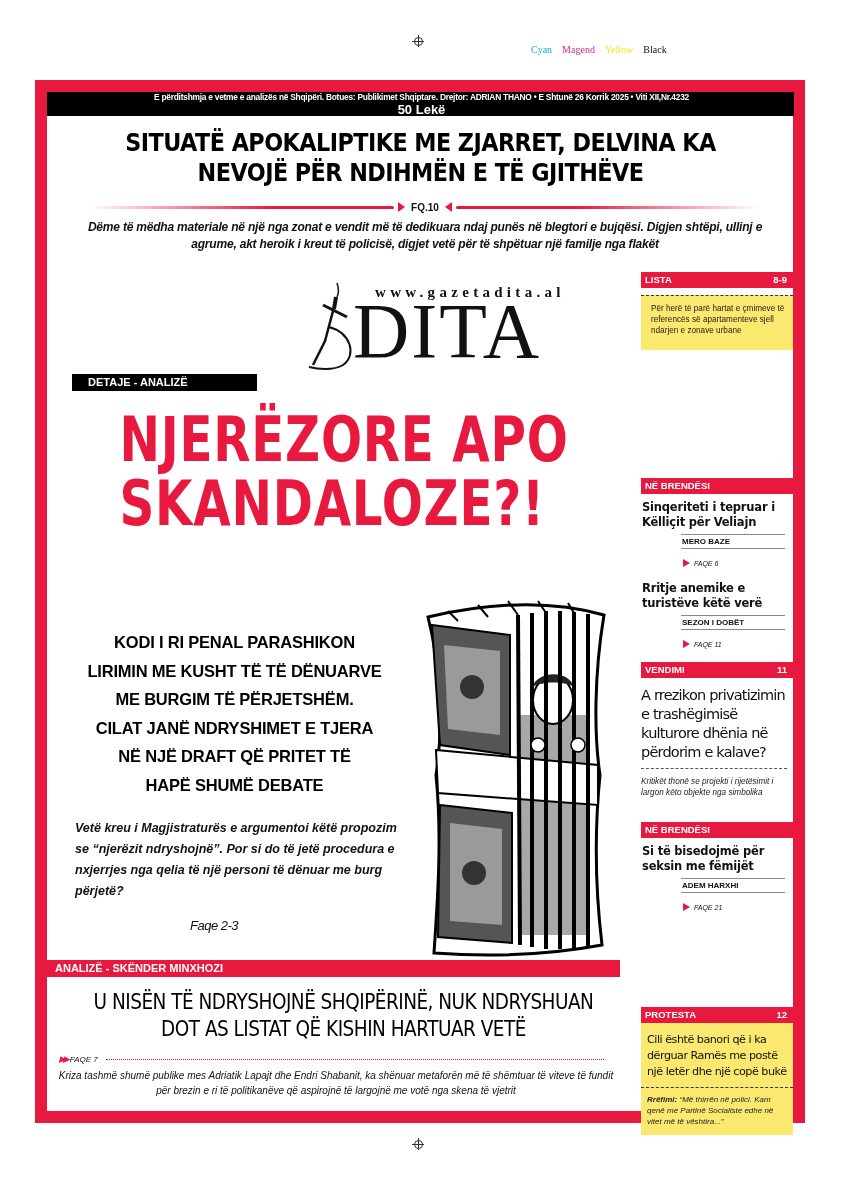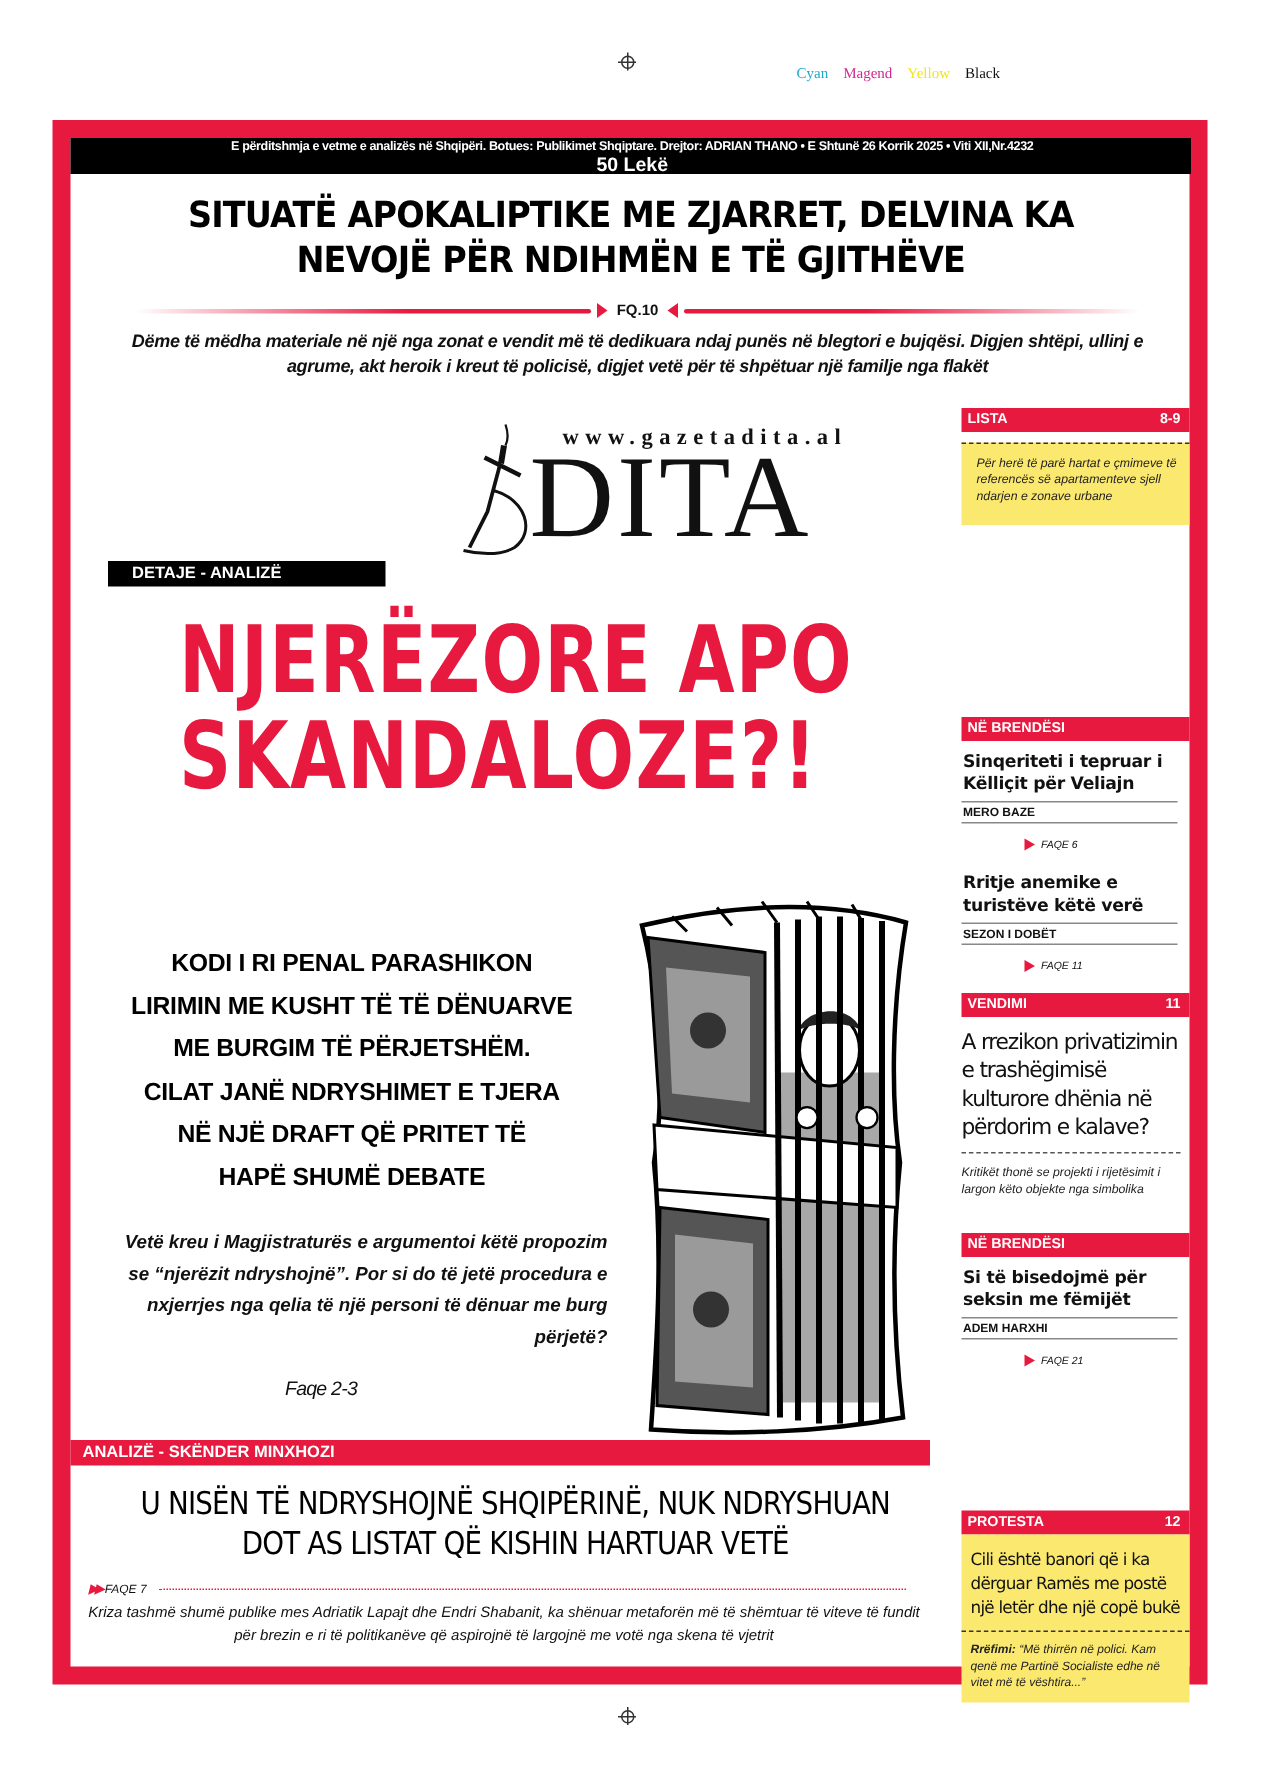--- a/index.html
+++ b/index.html
@@ -41,45 +41,45 @@
   .logo .url { position:absolute; left:72px; top:3px; font-family:"Liberation Serif", serif; font-size:15px; letter-spacing:4.3px; color:#111; font-weight:bold; }
   .logo .word { position:absolute; left:50px; top:10px; font-family:"Liberation Serif", serif; font-size:78px; line-height:80px; letter-spacing:2px; color:#111; }
   .logo svg { position:absolute; left:0; top:0; }
 
   .kicker-black { position:absolute; left:72px; top:374px; width:185px; height:17px; background:#000; color:#fff; font-size:11px; font-weight:bold; line-height:17px; padding-left:16px; box-sizing:border-box; }
 
   .main-headline { position:absolute; left:60px; top:408px; width:540px; text-align:center; color:#e8193f; font-family:"DejaVu Sans", sans-serif; font-weight:bold; font-size:62px; line-height:64px; letter-spacing:1px; transform:scaleX(0.78); transform-origin:center top; white-space:nowrap; }
 
   .sub-caps { position:absolute; left:62px; top:628px; width:345px; text-align:center; font-size:16.5px; line-height:28.5px; font-weight:bold; color:#000; letter-spacing:-0.2px; }
 
-  .sub-italic { position:absolute; left:75px; top:818px; width:330px; text-align:right; font-size:12.5px; line-height:21px; font-style:italic; font-weight:bold; color:#111; }
+  .sub-italic { position:absolute; left:75px; top:818px; width:330px; text-align:left; font-size:12.5px; line-height:21px; font-style:italic; font-weight:bold; color:#111; }
 
   .faqe-main { position:absolute; left:190px; top:918px; font-size:13px; font-style:italic; color:#111; letter-spacing:-0.5px; }
 
   
   .illus { position:absolute; left:418px; top:595px; width:196px; height:365px; }
 
   
   .kicker-red { position:absolute; left:47px; top:960px; width:573px; height:17px; background:#e8193f; color:#fff; font-size:11px; font-weight:bold; line-height:17px; padding-left:8px; box-sizing:border-box; }
   .bottom-headline { position:absolute; left:47px; top:989px; width:593px; text-align:center; font-family:"DejaVu Sans", sans-serif; font-size:21px; line-height:27px; color:#000; letter-spacing:-0.6px; transform:scaleX(0.88); transform-origin:center top; white-space:nowrap; }
   .bottom-faqe { position:absolute; left:59px; top:1054px; width:545px; display:flex; align-items:center; font-size:8px; font-style:italic; color:#111; }
   .bottom-faqe .arr { color:#e8193f; font-size:9px; margin-right:3px; letter-spacing:-3px; }
   .bottom-faqe .dots { flex:1; border-bottom:1px dotted #e8193f; margin-left:8px; height:0; }
   .bottom-deck { position:absolute; left:56px; top:1068px; width:560px; text-align:center; font-size:10px; line-height:15px; font-style:italic; color:#111; }
 
   
   .side-box { position:absolute; left:641px; width:152px; box-sizing:border-box; }
   .side-label { height:16px; background:#e8193f; color:#fff; font-size:9.5px; font-weight:bold; line-height:16px; padding:0 6px 0 4px; display:flex; justify-content:space-between; }
   .yellow { background:#fbe86e; }
   .lista-title { font-family:"DejaVu Sans", sans-serif; font-size:15.5px; line-height:22px; padding:8px 8px 0 10px; letter-spacing:-0.7px; color:#111; }
   .dashed { border-top:1px dashed #333; margin:7px 0 0 0; }
-  .lista-deck { font-size:8.2px; line-height:11px; font-style:italic; padding:7px 6px 14px 10px; color:#222; }
+  .lista-deck { font-size:8.2px; line-height:11px; padding:7px 6px 14px 10px; color:#222; }
 
   .nb-title { font-family:"DejaVu Sans", sans-serif; font-size:11.5px; line-height:15px; font-weight:bold; padding:6px 0 4px 1px; color:#111; letter-spacing:-0.2px; }
-  .nb-author { font-size:8px; font-weight:bold; border-top:1px solid #888; border-bottom:1px solid #888; padding:2px 0 2px 1px; margin-right:8px; }
+  .nb-author { font-size:8px; font-weight:bold; border-top:1px solid #888; border-bottom:1px solid #888; padding:2px 0 2px 1px; margin-right:8px;margin-left:40px; }
   .nb-faqe { font-size:7px; font-style:italic; padding:10px 0 8px 42px; display:flex; align-items:center; gap:4px; }
   .nb-faqe .tri { width:0; height:0; border-top:4px solid transparent; border-bottom:4px solid transparent; border-left:7px solid #e8193f; }
 
   .vend-title { font-family:"DejaVu Sans", sans-serif; font-size:14.5px; line-height:19px; padding:8px 0 0 0; letter-spacing:-0.8px; color:#111; }
   .vend-dash { border-top:1px dashed #555; margin:6px 6px 0 0; }
   .vend-deck { font-size:8.2px; line-height:11px; font-style:italic; padding:7px 0 0 0; color:#222; }
 
   .prot-title { font-family:"DejaVu Sans", sans-serif; font-size:11.2px; line-height:16px; padding:9px 4px 0 6px; letter-spacing:-0.5px; color:#111; }
   .prot-deck { font-size:8px; line-height:11px; font-style:italic; padding:6px 4px 6px 6px; color:#222; }
   .prot-deck b { font-weight:bold; }

